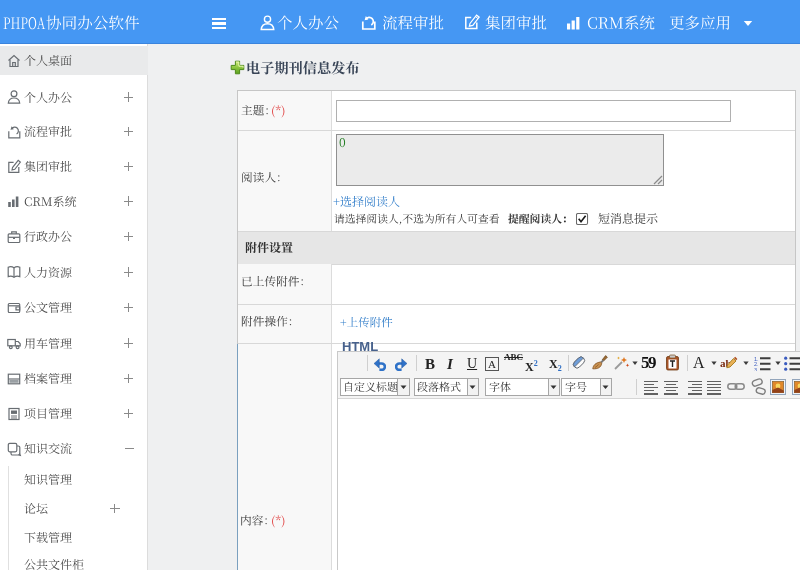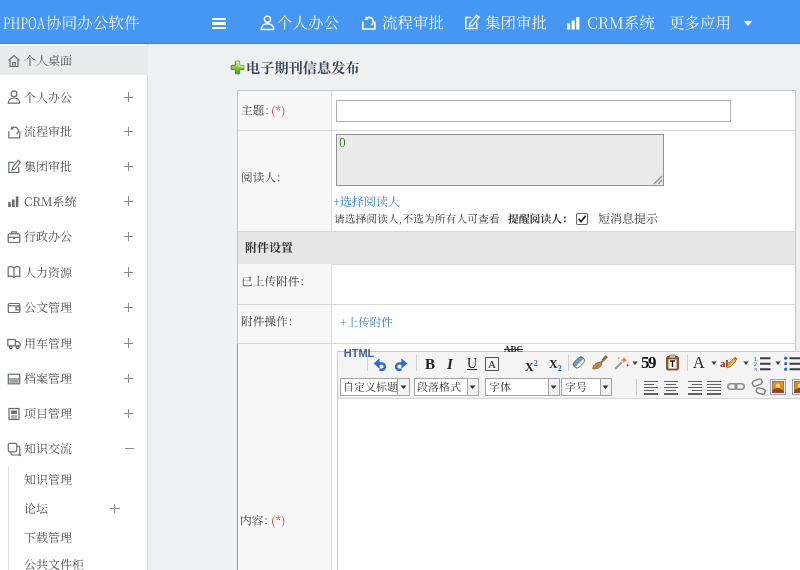--- a/index.html
+++ b/index.html
@@ -261,36 +261,36 @@
       <path d="M6.2 -3.9V-4.4H3.6V-7.1H3.1V-4.4H0.4V-3.9H3.1V-1.1H3.6V-3.9Z M7.1 -0 7.2 0.3H17.4C17.6 0.3 17.7 0.2 17.7 0.1C17.3 -0.3 16.6 -0.8 16.6 -0.8L16 -0H12.5V-5H16.5C16.6 -5 16.8 -5.1 16.8 -5.2C16.4 -5.6 15.7 -6.1 15.7 -6.1L15.1 -5.3H12.5V-9.1C12.8 -9.1 12.9 -9.2 12.9 -9.4L11.7 -9.5V-0Z M27.7 -8.4 27.2 -7.7H25.2C25.3 -8.3 25.4 -8.8 25.5 -9.1C25.8 -9.1 25.9 -9.2 26 -9.3L24.9 -9.7C24.8 -9.2 24.6 -8.5 24.4 -7.7H21.9L22 -7.4H24.3C24.2 -6.7 24 -6 23.8 -5.4H21.2L21.3 -5.1H23.7C23.5 -4.5 23.3 -4 23.2 -3.6C23 -3.5 22.8 -3.4 22.7 -3.3L23.5 -2.7L23.9 -3.1H27C26.7 -2.4 26.2 -1.6 25.8 -1C25.1 -1.3 24.2 -1.6 23 -1.9L22.9 -1.7C24.3 -1.2 26.3 -0.1 27 0.9C27.7 1.1 27.8 0.1 26 -0.9C26.7 -1.5 27.5 -2.3 28 -2.9C28.2 -2.9 28.3 -3 28.4 -3L27.5 -3.9L27 -3.4H23.9L24.4 -5.1H29C29.1 -5.1 29.2 -5.1 29.3 -5.2C28.9 -5.6 28.3 -6.1 28.3 -6.1L27.7 -5.4H24.5L25.1 -7.4H28.4C28.6 -7.4 28.7 -7.4 28.7 -7.6C28.3 -7.9 27.7 -8.4 27.7 -8.4ZM21.2 -6.4 20.7 -6.6C21.1 -7.3 21.5 -8.2 21.8 -9C22 -9 22.2 -9.1 22.2 -9.2L21 -9.6C20.4 -7.4 19.4 -5.2 18.5 -3.8L18.6 -3.7C19.1 -4.2 19.6 -4.8 20.1 -5.5V0.9H20.2C20.5 0.9 20.8 0.7 20.8 0.6V-6.2C21 -6.2 21.1 -6.3 21.2 -6.4Z M36 -5.2 35.9 -5.1C36.3 -4.5 36.9 -3.5 37 -2.8C37.7 -2.2 38.4 -3.8 36 -5.2ZM35.7 -6.8 35.8 -6.5H38.6V-0.4C38.6 -0.2 38.6 -0.1 38.4 -0.1C38.1 -0.1 36.9 -0.2 36.9 -0.2V-0C37.5 0 37.8 0.1 37.9 0.3C38.1 0.4 38.1 0.6 38.2 0.9C39.3 0.8 39.4 0.4 39.4 -0.3V-6.5H40.6C40.8 -6.5 40.9 -6.5 40.9 -6.6C40.6 -7 40.1 -7.4 40.1 -7.4L39.7 -6.8H39.4V-9C39.6 -9.1 39.8 -9.2 39.8 -9.3L38.6 -9.5V-6.8ZM35.2 -9.6C34.9 -8.2 34.2 -6.1 33.2 -4.7L33.4 -4.6C33.7 -5 34.1 -5.4 34.4 -5.8V0.9H34.5C34.8 0.9 35.1 0.7 35.1 0.6V-5.9C35.3 -5.9 35.4 -6 35.4 -6.1L34.7 -6.3C35.3 -7.3 35.7 -8.3 36 -9C36.3 -9 36.4 -9.1 36.4 -9.2ZM30.6 -9V0.9H30.7C31.1 0.9 31.3 0.7 31.3 0.7V-8.7H32.6C32.4 -7.8 32 -6.5 31.7 -5.8C32.5 -5 32.7 -4.1 32.7 -3.3C32.7 -2.9 32.6 -2.6 32.4 -2.5C32.3 -2.5 32.3 -2.5 32.1 -2.5C32 -2.5 31.6 -2.5 31.4 -2.5V-2.3C31.6 -2.3 31.8 -2.2 31.9 -2.1C32 -2 32.1 -1.8 32.1 -1.5C33.1 -1.6 33.5 -2.1 33.5 -3.1C33.5 -4 33.1 -5 32 -5.8C32.5 -6.5 33.1 -7.8 33.5 -8.5C33.8 -8.5 33.9 -8.5 34 -8.6L33.1 -9.5L32.6 -9H31.4L30.6 -9.4Z M48 -9.5V-7H46.3C46.4 -7.4 46.6 -7.9 46.8 -8.4C47 -8.4 47.2 -8.5 47.2 -8.7L46 -9C45.7 -7.3 45.1 -5.6 44.4 -4.5L44.6 -4.4C45.2 -5 45.7 -5.7 46.1 -6.6H48V-3.8H44.5L44.6 -3.5H48V0.9H48.2C48.4 0.9 48.8 0.7 48.8 0.6V-3.5H52C52.2 -3.5 52.3 -3.5 52.3 -3.7C51.9 -4 51.3 -4.5 51.3 -4.5L50.7 -3.8H48.8V-6.6H51.7C51.8 -6.6 51.9 -6.7 52 -6.8C51.6 -7.2 51 -7.7 51 -7.7L50.5 -7H48.8V-9.1C49.1 -9.1 49.2 -9.2 49.2 -9.4ZM44.1 -9.6C43.5 -7.5 42.5 -5.3 41.6 -3.9L41.7 -3.8C42.2 -4.3 42.7 -4.9 43.1 -5.6V0.9H43.3C43.6 0.9 43.9 0.7 43.9 0.6V-6.2C44.1 -6.2 44.2 -6.3 44.2 -6.4L43.8 -6.6C44.2 -7.4 44.5 -8.2 44.8 -9C45.1 -9 45.2 -9.1 45.3 -9.2Z" fill="#2f7cc9"></path>
     </svg>
 <svg style="position:absolute;left:239.5px;top:512.7px" width="37" height="16" viewBox="0 -11.7 37 16">
       <path d="M5.5 -9.8C5.5 -9 5.5 -8.3 5.4 -7.7H2.2L1.3 -8.1V0.9H1.5C1.8 0.9 2.1 0.7 2.1 0.6V-7.3H5.4C5.2 -5.3 4.5 -3.7 2.5 -2.3L2.7 -2.1C4.5 -3.1 5.4 -4.2 5.8 -5.5C6.7 -4.7 7.8 -3.5 8.1 -2.5C9.1 -1.8 9.5 -4 5.9 -5.8C6 -6.3 6.1 -6.8 6.2 -7.3H9.7V-0.4C9.7 -0.2 9.6 -0.1 9.4 -0.1C9.1 -0.1 7.7 -0.2 7.7 -0.2V-0C8.3 0.1 8.6 0.2 8.9 0.3C9 0.4 9.1 0.6 9.2 0.9C10.3 0.8 10.5 0.4 10.5 -0.3V-7.2C10.7 -7.2 10.9 -7.3 11 -7.4L10 -8.2L9.6 -7.7H6.2C6.2 -8.2 6.3 -8.8 6.3 -9.4C6.6 -9.4 6.7 -9.5 6.7 -9.7Z M16.7 -9.9 16.6 -9.8C17 -9.5 17.4 -8.9 17.5 -8.4C18.3 -7.9 18.9 -9.5 16.7 -9.9ZM18.6 -7.3 18.5 -7.2C19.3 -6.7 20.5 -5.8 20.9 -5.1C21.9 -4.7 22.1 -6.6 18.6 -7.3ZM16.8 -7 15.7 -7.5C15.2 -6.6 14.1 -5.5 13.1 -4.9L13.2 -4.7C14.5 -5.2 15.7 -6.1 16.3 -6.9C16.6 -6.8 16.7 -6.9 16.8 -7ZM13.6 -8.8 13.4 -8.8C13.5 -8 13.1 -7.3 12.6 -7.1C12.4 -6.9 12.2 -6.7 12.3 -6.4C12.4 -6.2 12.9 -6.2 13.2 -6.4C13.5 -6.6 13.8 -7.2 13.8 -7.9H21.5C21.4 -7.5 21.3 -7 21.2 -6.7L21.3 -6.6C21.7 -6.9 22.1 -7.4 22.4 -7.8C22.6 -7.8 22.8 -7.8 22.9 -7.9L21.9 -8.8L21.5 -8.3H13.7C13.7 -8.4 13.7 -8.6 13.6 -8.8ZM15.4 0.7V0.1H19.7V0.9H19.8C20.1 0.9 20.5 0.7 20.5 0.6V-2.4C20.7 -2.4 20.8 -2.5 20.9 -2.6L20 -3.3L19.6 -2.8H15.4L14.8 -3.1C16.1 -3.9 17.1 -4.8 17.8 -5.7C18.6 -4.2 20.3 -2.8 22.3 -2C22.4 -2.3 22.6 -2.6 23 -2.7L23 -2.9C21 -3.5 19 -4.6 18 -5.8C18.3 -5.9 18.4 -5.9 18.5 -6.1L17.1 -6.4C16.5 -4.9 14.2 -2.9 12.1 -2L12.2 -1.8C13 -2.1 13.8 -2.5 14.6 -3V0.9H14.7C15 0.9 15.4 0.7 15.4 0.7ZM19.7 -2.5V-0.2H15.4V-2.5Z M26.1 -0.4C26.5 -0.4 26.8 -0.7 26.8 -1.1C26.8 -1.5 26.5 -1.8 26.1 -1.8C25.7 -1.8 25.4 -1.5 25.4 -1.1C25.4 -0.7 25.7 -0.4 26.1 -0.4ZM26.1 -5.1C26.5 -5.1 26.8 -5.4 26.8 -5.8C26.8 -6.2 26.5 -6.5 26.1 -6.5C25.7 -6.5 25.4 -6.2 25.4 -5.8C25.4 -5.4 25.7 -5.1 26.1 -5.1Z" fill="#3a3a3a"></path>
     </svg>
 <svg style="position:absolute;left:271.0px;top:512.6px" width="16" height="16" viewBox="0 -12.0 16 16">
       <path d="M2 -3.6C2 -5.9 2.4 -7.4 4 -9.6L3.8 -9.8C2 -8 1.1 -6 1.1 -3.6C1.1 -1.2 2 0.7 3.8 2.6L4 2.4C2.4 0.2 2 -1.4 2 -3.6Z M7.1 -7.2 6.5 -7.5C5.9 -7.8 5.4 -8.1 5.2 -8.1C4.9 -8.2 4.7 -8.1 4.6 -7.9C4.6 -7.6 4.7 -7.4 4.9 -7.4C5.2 -7.3 5.7 -7.2 6.3 -7.1L7.1 -7L6.6 -6.5C6.1 -6 5.7 -5.7 5.6 -5.4C5.4 -5.2 5.4 -5 5.6 -4.8C5.8 -4.7 6.1 -4.7 6.2 -5C6.4 -5.2 6.6 -5.6 6.9 -6.2L7.2 -6.9L7.6 -6.2C7.9 -5.6 8.1 -5.2 8.2 -5C8.4 -4.7 8.6 -4.7 8.8 -4.8C9 -5 9.1 -5.2 8.9 -5.4C8.8 -5.7 8.4 -6 8 -6.5L7.4 -7L8.1 -7.1C8.8 -7.2 9.3 -7.3 9.5 -7.4C9.8 -7.4 9.9 -7.6 9.9 -7.9C9.8 -8.1 9.6 -8.2 9.3 -8.1C9 -8.1 8.6 -7.8 8 -7.5L7.3 -7.2L7.5 -7.9C7.6 -8.6 7.7 -9.1 7.7 -9.3C7.7 -9.6 7.5 -9.8 7.2 -9.8C7 -9.8 6.8 -9.6 6.8 -9.3C6.8 -9.1 6.9 -8.6 7 -7.9Z M12.5 -3.6C12.5 -1.4 12.1 0.2 10.5 2.4L10.7 2.6C12.5 0.7 13.4 -1.2 13.4 -3.6C13.4 -6 12.5 -8 10.7 -9.8L10.5 -9.6C12 -7.5 12.5 -5.9 12.5 -3.6Z" fill="#e03a3a"></path>
     </svg>
 <div class="abs" style="left:336.5px;top:350.5px;width:470px;height:226px;background:#fff;border:1px solid #c9c9c9"></div>
 <div class="abs" style="left:337.5px;top:351.5px;width:468px;height:47px;background:#f4f4f4;border-bottom:1px solid #d5d5d5"></div>
-<div class="abs" style="left:342px;top:348px;width:34px;height:11px;color:#47618c;font-weight:bold;font-size:11px;letter-spacing:0;font-family:'Liberation Sans',sans-serif;text-align:center;line-height:11px">HTML</div>
+<div class="abs" style="left:342px;top:341px;width:34px;height:11px;color:#47618c;font-weight:bold;font-size:13px;letter-spacing:0;font-family:'Liberation Sans',sans-serif;text-align:center;line-height:11px">HTML</div>
 <div class="abs" style="left:366.5px;top:355.0px;width:1px;height:16px;background:#cfcfcf"></div>
 <svg class="abs" style="left:372.5px;top:357.5px" width="13" height="13" viewBox="0 0 13 13">
 <path d="M3.5 5.5H8.6A3.3 3.2 0 0 1 8.6 11.9H6.4" fill="none" stroke="#2f72c8" stroke-width="2.6"></path>
 <path d="M6.3 0.8 1 5.5 6.3 10.2Z" fill="#2f72c8" stroke="#1d4f96" stroke-width="0.4"></path>
     </svg>
 <svg class="abs" style="left:394.5px;top:357.5px" width="13" height="13" viewBox="0 0 13 13">
 <path d="M9.5 5.5H4.4A3.3 3.2 0 0 0 4.4 11.9H6.6" fill="none" stroke="#2f72c8" stroke-width="2.6"></path>
 <path d="M6.7 0.8 12 5.5 6.7 10.2Z" fill="#2f72c8" stroke="#1d4f96" stroke-width="0.4"></path>
     </svg>
 <div class="abs" style="left:415.5px;top:355.0px;width:1px;height:16px;background:#cfcfcf"></div>
 <div class="abs" style="left:425px;top:354.5px;height:18px;line-height:18px;font-family:'Liberation Serif',serif;font-size:14px;color:#222;font-weight:bold;font-size:15px">B</div>
 <div class="abs" style="left:447px;top:354.5px;height:18px;line-height:18px;font-family:'Liberation Serif',serif;font-size:14px;color:#222;font-style:italic;font-weight:bold;font-size:15px">I</div>
 <div class="abs" style="left:467px;top:354.5px;height:18px;line-height:18px;font-family:'Liberation Serif',serif;font-size:14px;color:#222;text-decoration:underline;font-size:14px">U</div>
 <div class="abs" style="left:485px;top:356.5px;width:14px;height:14px;border:1px solid #555;font-family:'Liberation Serif',serif;font-size:11px;color:#222;text-align:center;line-height:13px">A</div>
-<div class="abs" style="left:504px;top:340px;height:18px;line-height:18px;font-family:'Liberation Serif',serif;font-size:14px;color:#222;font-size:9px;text-decoration:line-through;font-weight:bold">ABC</div>
+<div class="abs" style="left:504px;top:348px;height:18px;line-height:18px;font-family:'Liberation Serif',serif;font-size:14px;color:#222;font-size:9px;text-decoration:line-through;font-weight:bold">ABC</div>
 <div class="abs" style="left:525px;top:354.5px;height:18px;line-height:18px;font-family:'Liberation Serif',serif;font-size:14px;color:#222;font-weight:bold;font-size:12px">X<sup style="font-size:8px;color:#2e6ec4">2</sup></div>
 <div class="abs" style="left:549px;top:354.5px;height:18px;line-height:18px;font-family:'Liberation Serif',serif;font-size:14px;color:#222;font-weight:bold;font-size:12px">X<sub style="font-size:8px;color:#2e6ec4">2</sub></div>
 <div class="abs" style="left:567.5px;top:355.0px;width:1px;height:16px;background:#cfcfcf"></div>
 <svg class="abs" style="left:570px;top:354px" width="18" height="17" viewBox="0 0 18 17">
 <g transform="rotate(-45 9 8.5)">
 <rect x="2.7" y="5" width="12.6" height="7" rx="3.4" fill="#fdfdfd" stroke="#5a5f66" stroke-width="0.9"></rect>
 <path d="M2.7 8.5 V8.4 A3.4 3.4 0 0 1 6.1 5 H12.1 A3.4 3.4 0 0 1 15.3 8.5 Z" fill="#6f9ed9" stroke="#5a5f66" stroke-width="0.7"></path>
 </g>
     </svg>
 <svg class="abs" style="left:591px;top:353px" width="18" height="18" viewBox="0 0 18 18">

